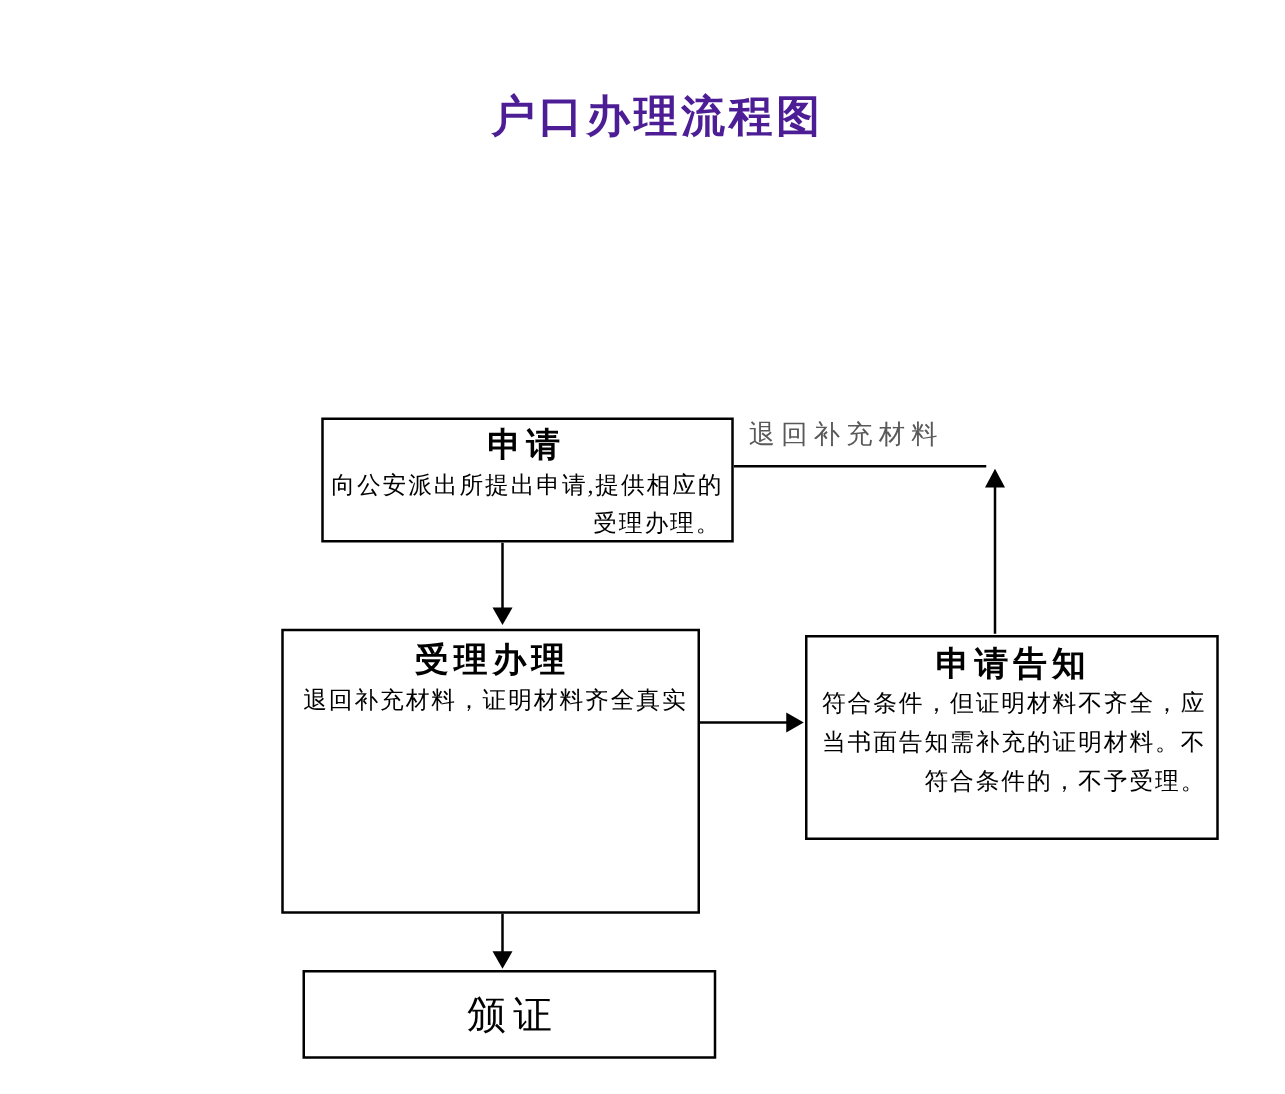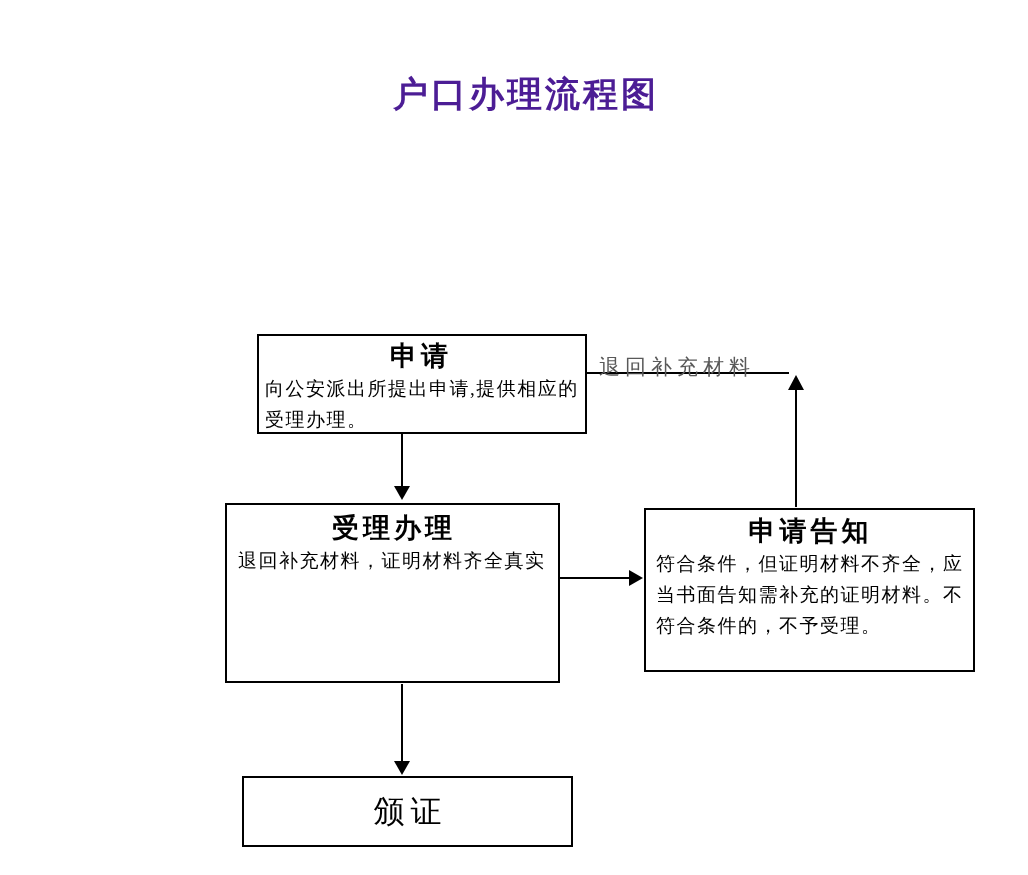--- a/index.html
+++ b/index.html
@@ -48,41 +48,42 @@
     font-size: 27px;
     letter-spacing: 4px;
     line-height: 34px;
   }
   .node-body {
     font-family: "Liberation Serif", serif;
     font-size: 19px;
     letter-spacing: 1.5px;
     line-height: 31px;
     color: #000000;
+    text-align: right;
   }
   .body-line { white-space: nowrap; }
 
   .node-apply   { left: 257px; top: 334px; width: 330px; height: 100px; padding: 3px 8px 0 6px; }
-  .node-process { left: 225px; top: 503px; width: 335px; height: 180px; padding: 6px 8px 0 11px; }
+  .node-process { left: 225px; top: 503px; width: 335px; height: 228px; padding: 6px 8px 0 11px; }
   .node-notify  { left: 644px; top: 508px; width: 331px; height: 164px; padding: 4px 8px 0 10px; }
   .node-issue   {
     left: 242px; top: 776px; width: 331px; height: 71px;
     display: flex; align-items: center; justify-content: center;
   }
   .node-issue .issue-label {
     font-family: "Liberation Sans", sans-serif;
     font-weight: 400;
     font-size: 31px;
     letter-spacing: 6px;
     text-indent: 6px;
   }
   .edge-label {
     position: absolute;
     left: 599px;
-    top: 354px;
+    top: 334px;
     font-family: "Liberation Serif", serif;
     font-size: 21px;
     letter-spacing: 5px;
     line-height: 26px;
     color: #595959;
     white-space: nowrap;
   }
 </style>
 </head>
 <body>

